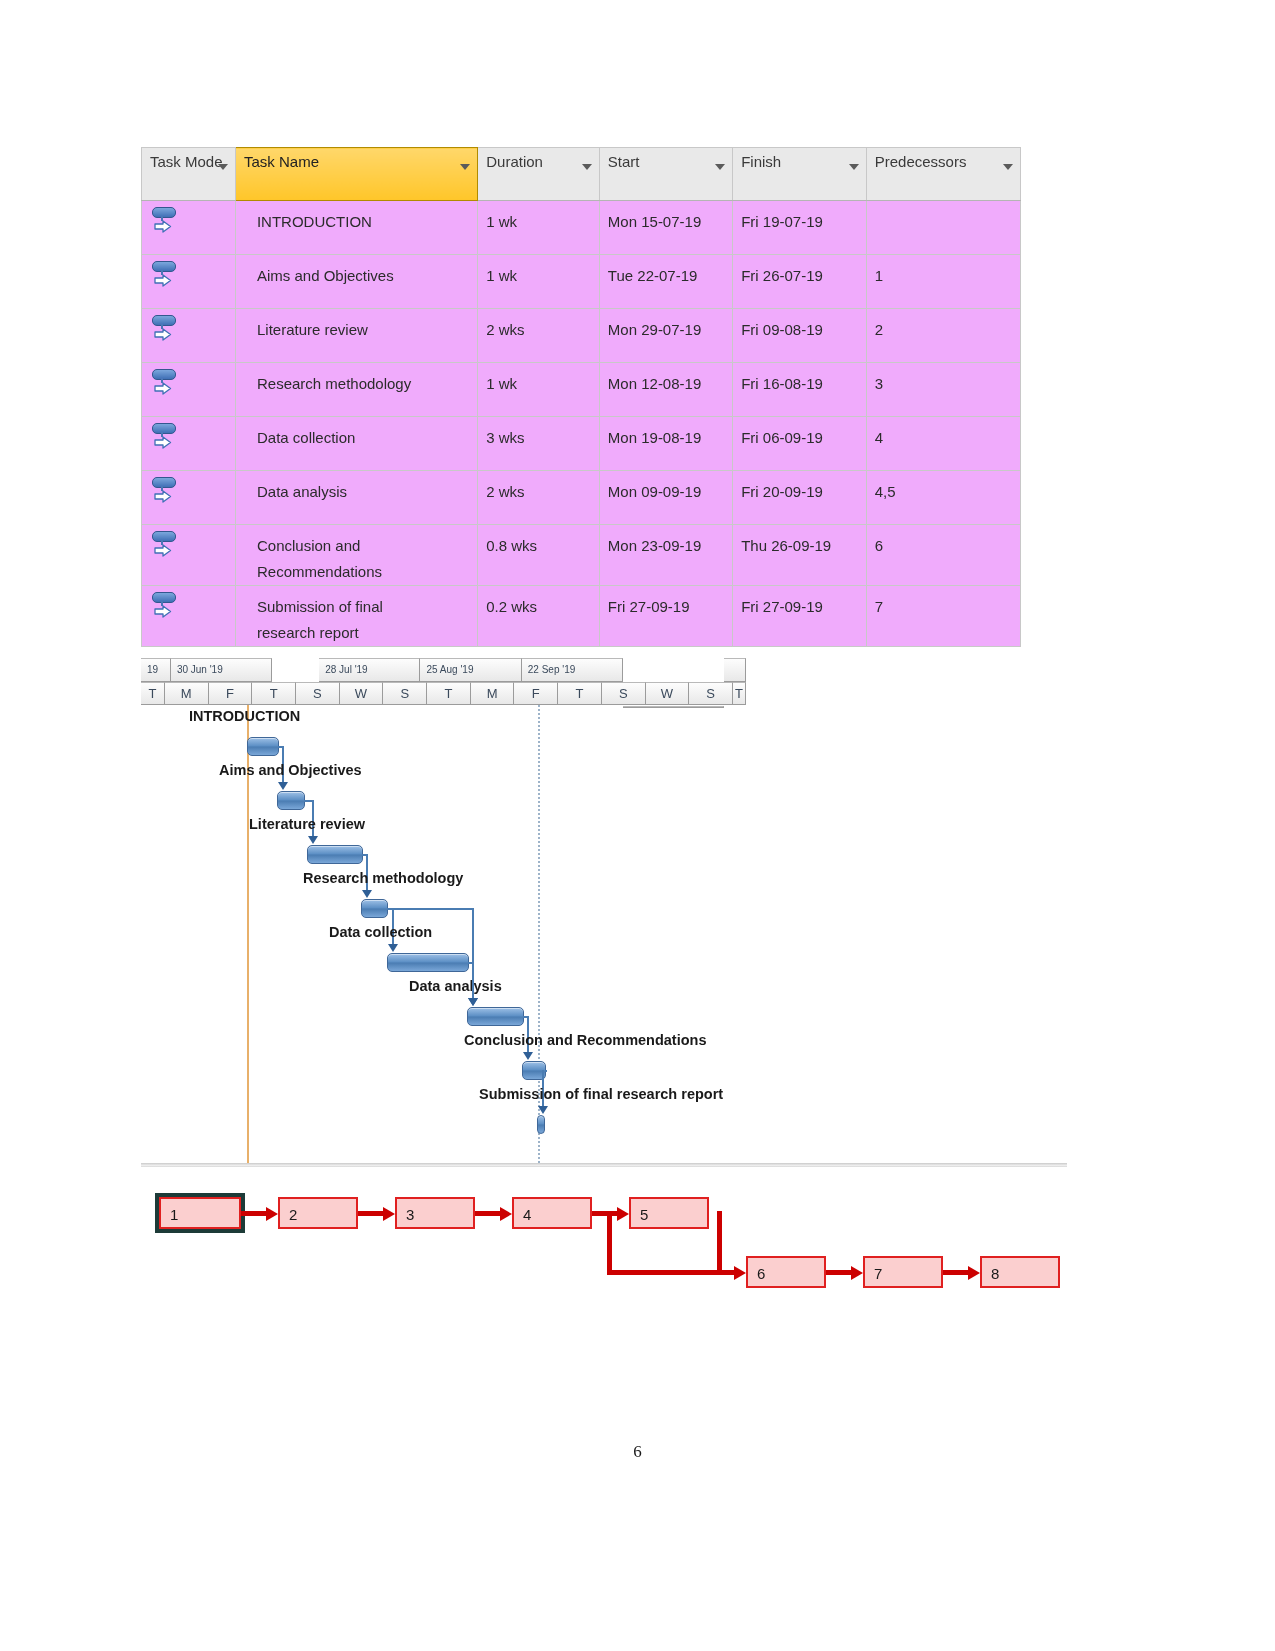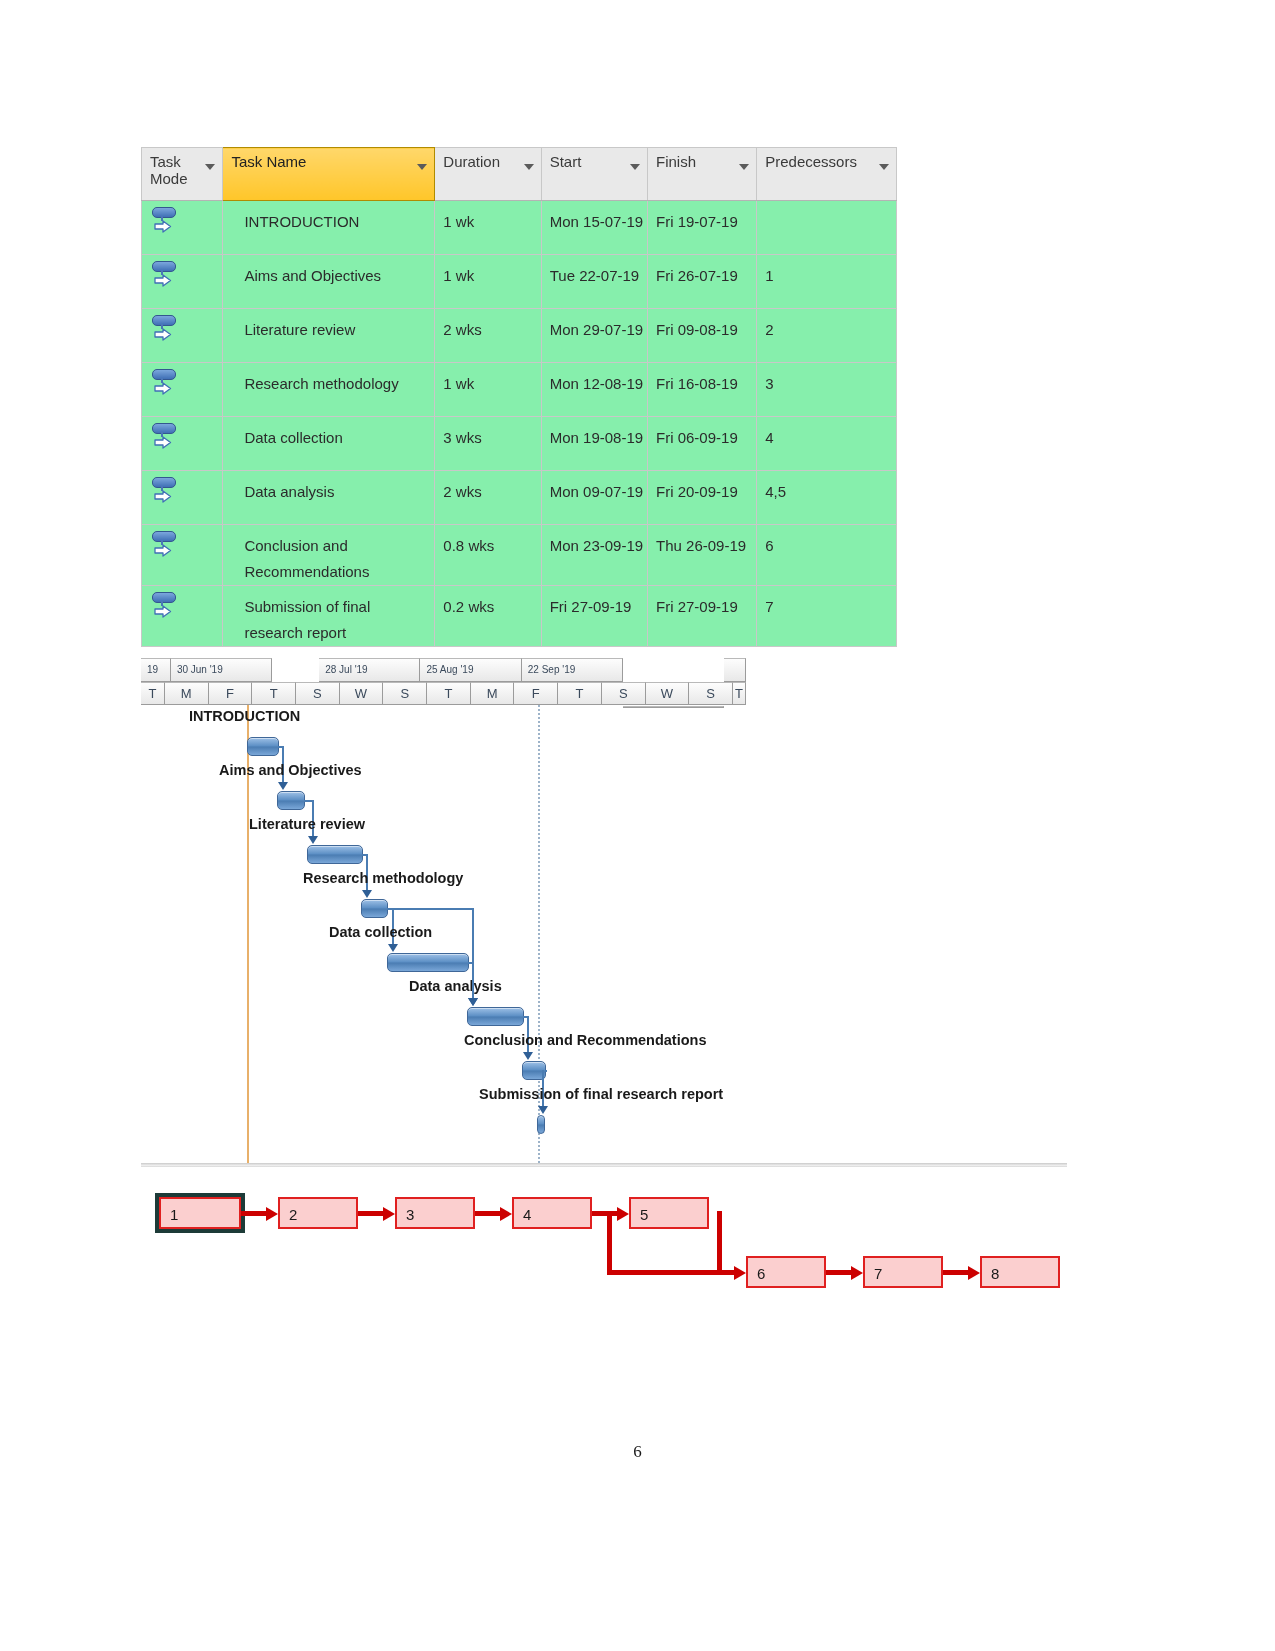--- a/index.html
+++ b/index.html
@@ -6,24 +6,24 @@
   body{
     width:1275px;height:1651px;
     background:#ffffff;
     font-family:"Liberation Sans", sans-serif;
     position:relative;
     overflow:hidden;
   }
 
   
   #task-table{
-    position:absolute;left:141px;top:147px;width:756px;
+    position:absolute;left:141px;top:147px;width:880px;
     border-collapse:collapse;
     font-size:15px;color:#2b2b2b;
-    background:#86efac;
+    background:#f0abfc;
   }
   #task-table td,#task-table th{
     border:1px solid #c8c8c8;
     padding:0;
     vertical-align:top;
   }
   .hdr-cell{
     background:#e9e9e9;
     height:47px;
     position:relative;
@@ -330,21 +330,21 @@
             </svg>
           </div>
         </td>
         <td class="col-name">
           <div class="cell-txt cell-name">Data analysis</div>
         </td>
         <td class="col-dur">
           <div class="cell-txt cell-dur">2 wks</div>
         </td>
         <td class="col-start">
-          <div class="cell-txt cell-start">Mon 09-07-19</div>
+          <div class="cell-txt cell-start">Mon 09-09-19</div>
         </td>
         <td class="col-finish">
           <div class="cell-txt cell-finish">Fri 20-09-19</div>
         </td>
         <td class="col-pred">
           <div class="cell-txt cell-pred">4,5</div>
         </td>
       </tr>
       <tr class="body-row">
         <td class="c-mode col-mode">

